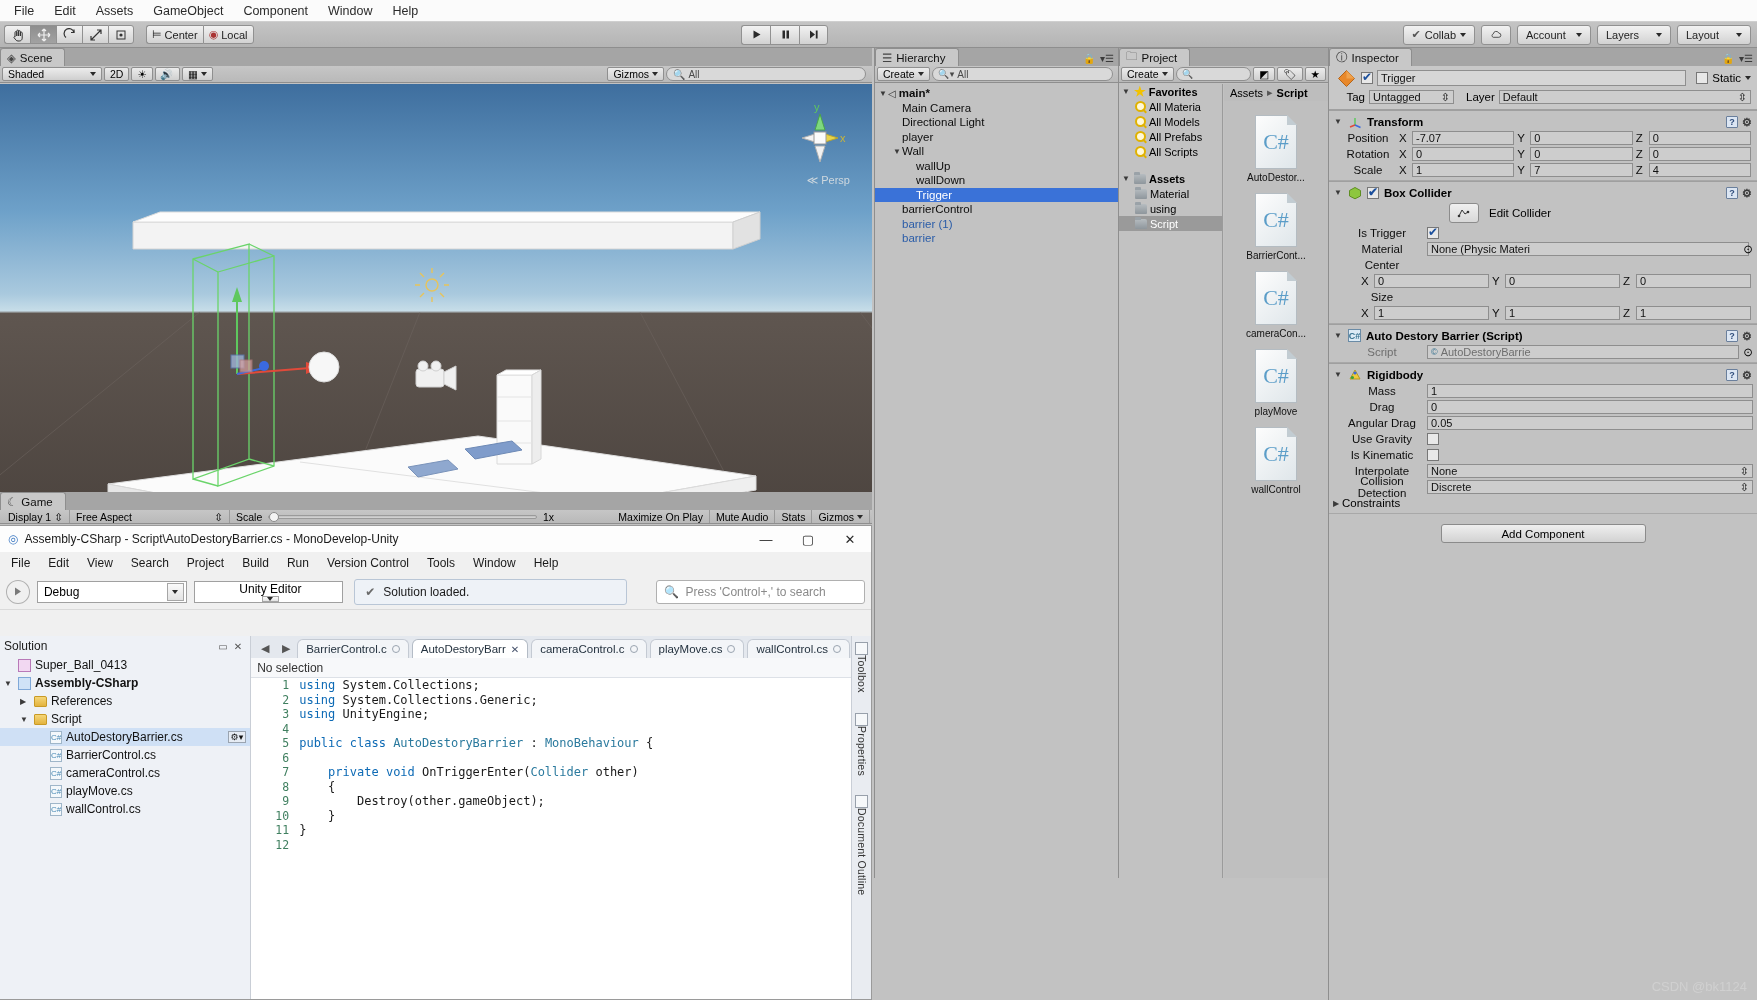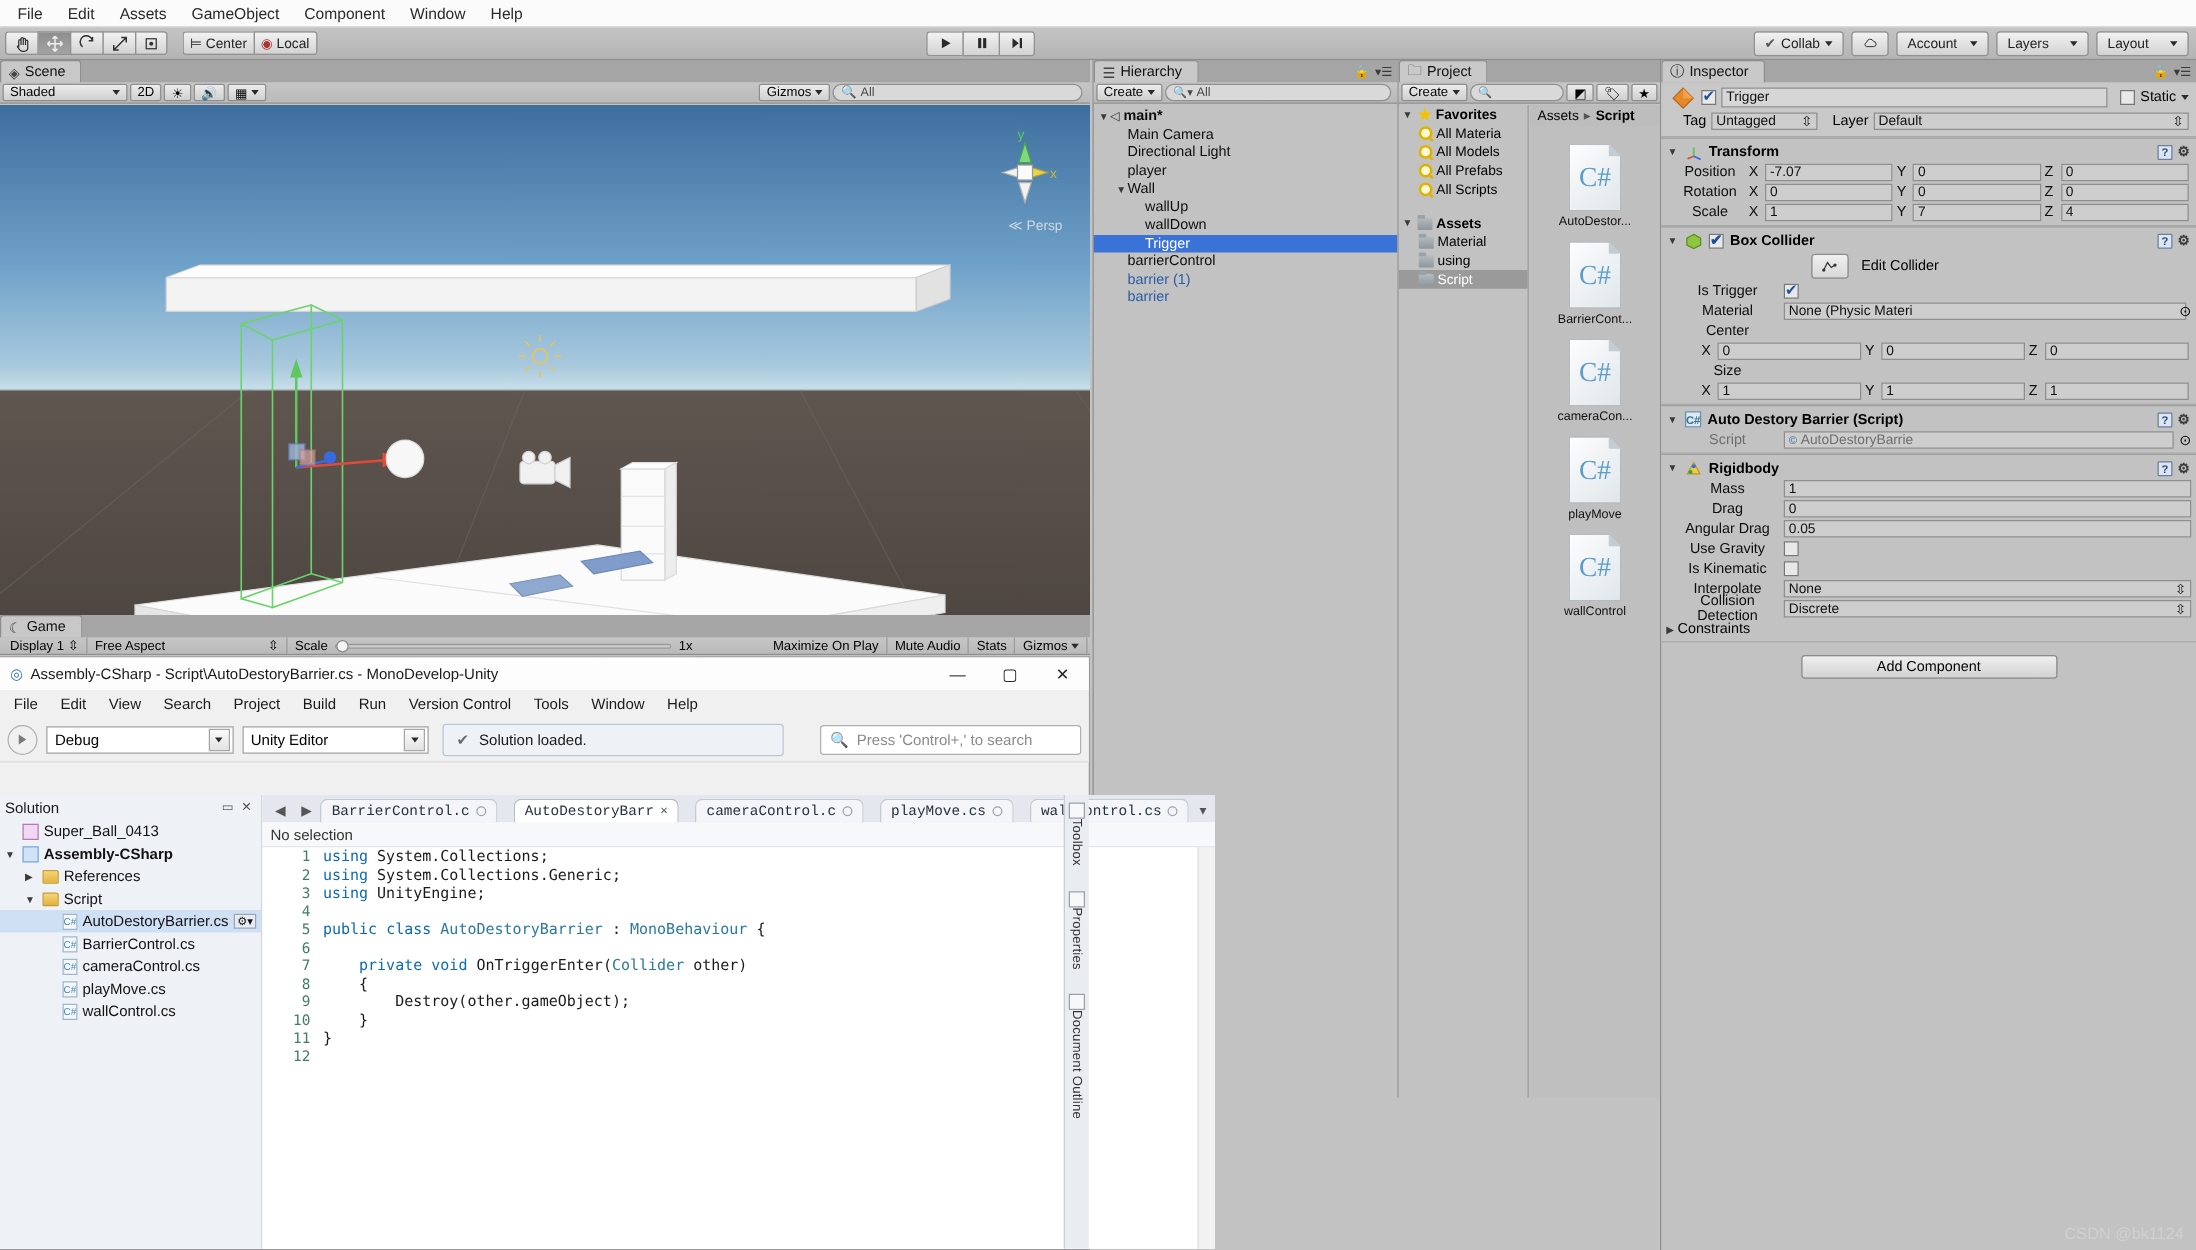--- a/index.html
+++ b/index.html
@@ -924,21 +924,21 @@
       <svg width="11" height="11" viewBox="0 0 11 11">
           <path d="M3 1.5l6 4-6 4z" fill="#7a7a7a"></path>
         </svg>
     </div>
     <div class="md-select" style="width:150px;">
       <span>Debug</span>
       <span class="arrowbox">
           <span class="caret"></span>
         </span>
     </div>
-    <div class="md-select" style="width:150px;">
+    <div class="md-select" style="width:150px;flex-direction:column;">
       <span>Unity Editor</span>
       <span class="arrowbox">
           <span class="caret"></span>
         </span>
     </div>
     <div id="md-status" style="width:273px;margin-left:4px;">
       <span style="color:#6a6a6a;">✔</span>
       <span>Solution loaded.</span>
     </div>
     <div id="md-search" style="width:210px;margin-left:22px;">
@@ -1001,21 +1001,21 @@
             <span class="csfile">C#</span>
             <span>wallControl.cs</span>
           </div>
         </div>
     </div>
 
     <div id="md-editor">
       <div id="md-tabbar">
         <div class="md-arrowbtn">◀</div>
         <div class="md-arrowbtn">▶</div>
-        <div id="editor-tabs" style="display:flex;align-items:flex-start;gap:13px;font-family:Liberation Mono, monospace;">
+        <div id="editor-tabs" style="display:flex;align-items:flex-start;gap:3px;">
             <div class="md-tab">
               <span>BarrierControl.c</span>
               <span class="dot"></span>
             </div>
             <div class="md-tab active">
               <span>AutoDestoryBarr</span>
               <span style="font-size: 10px; color: rgb(68, 80, 106);">✕</span>
             </div>
             <div class="md-tab">
               <span>cameraControl.c</span>

